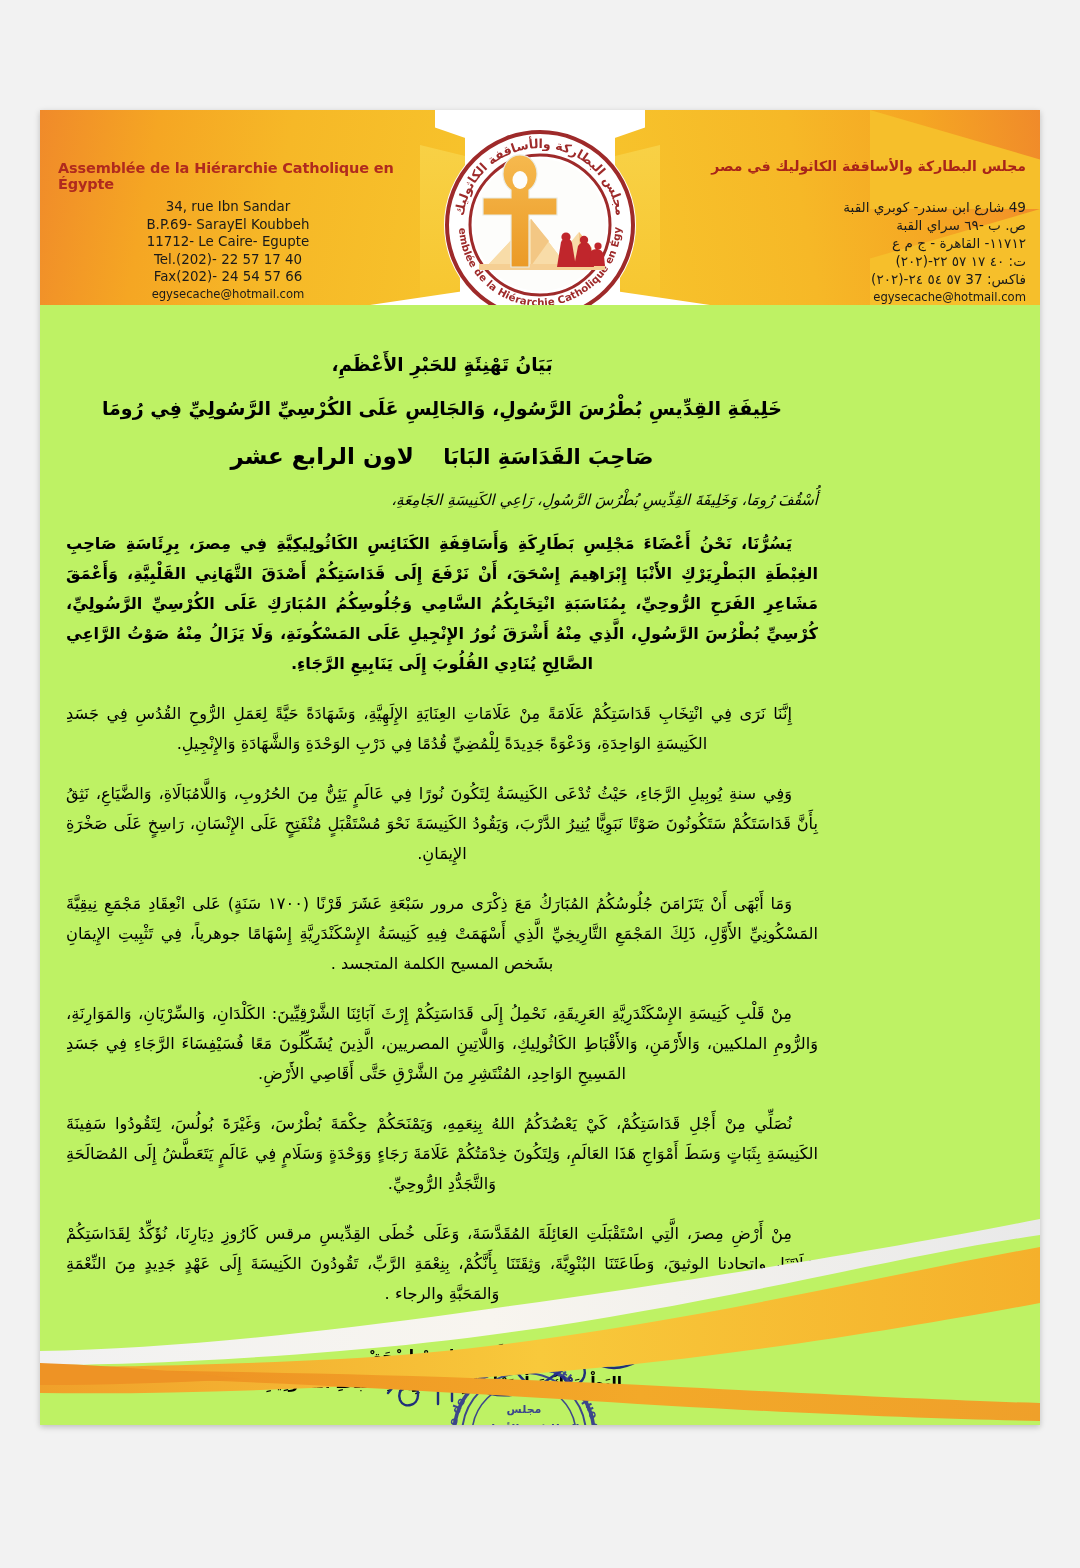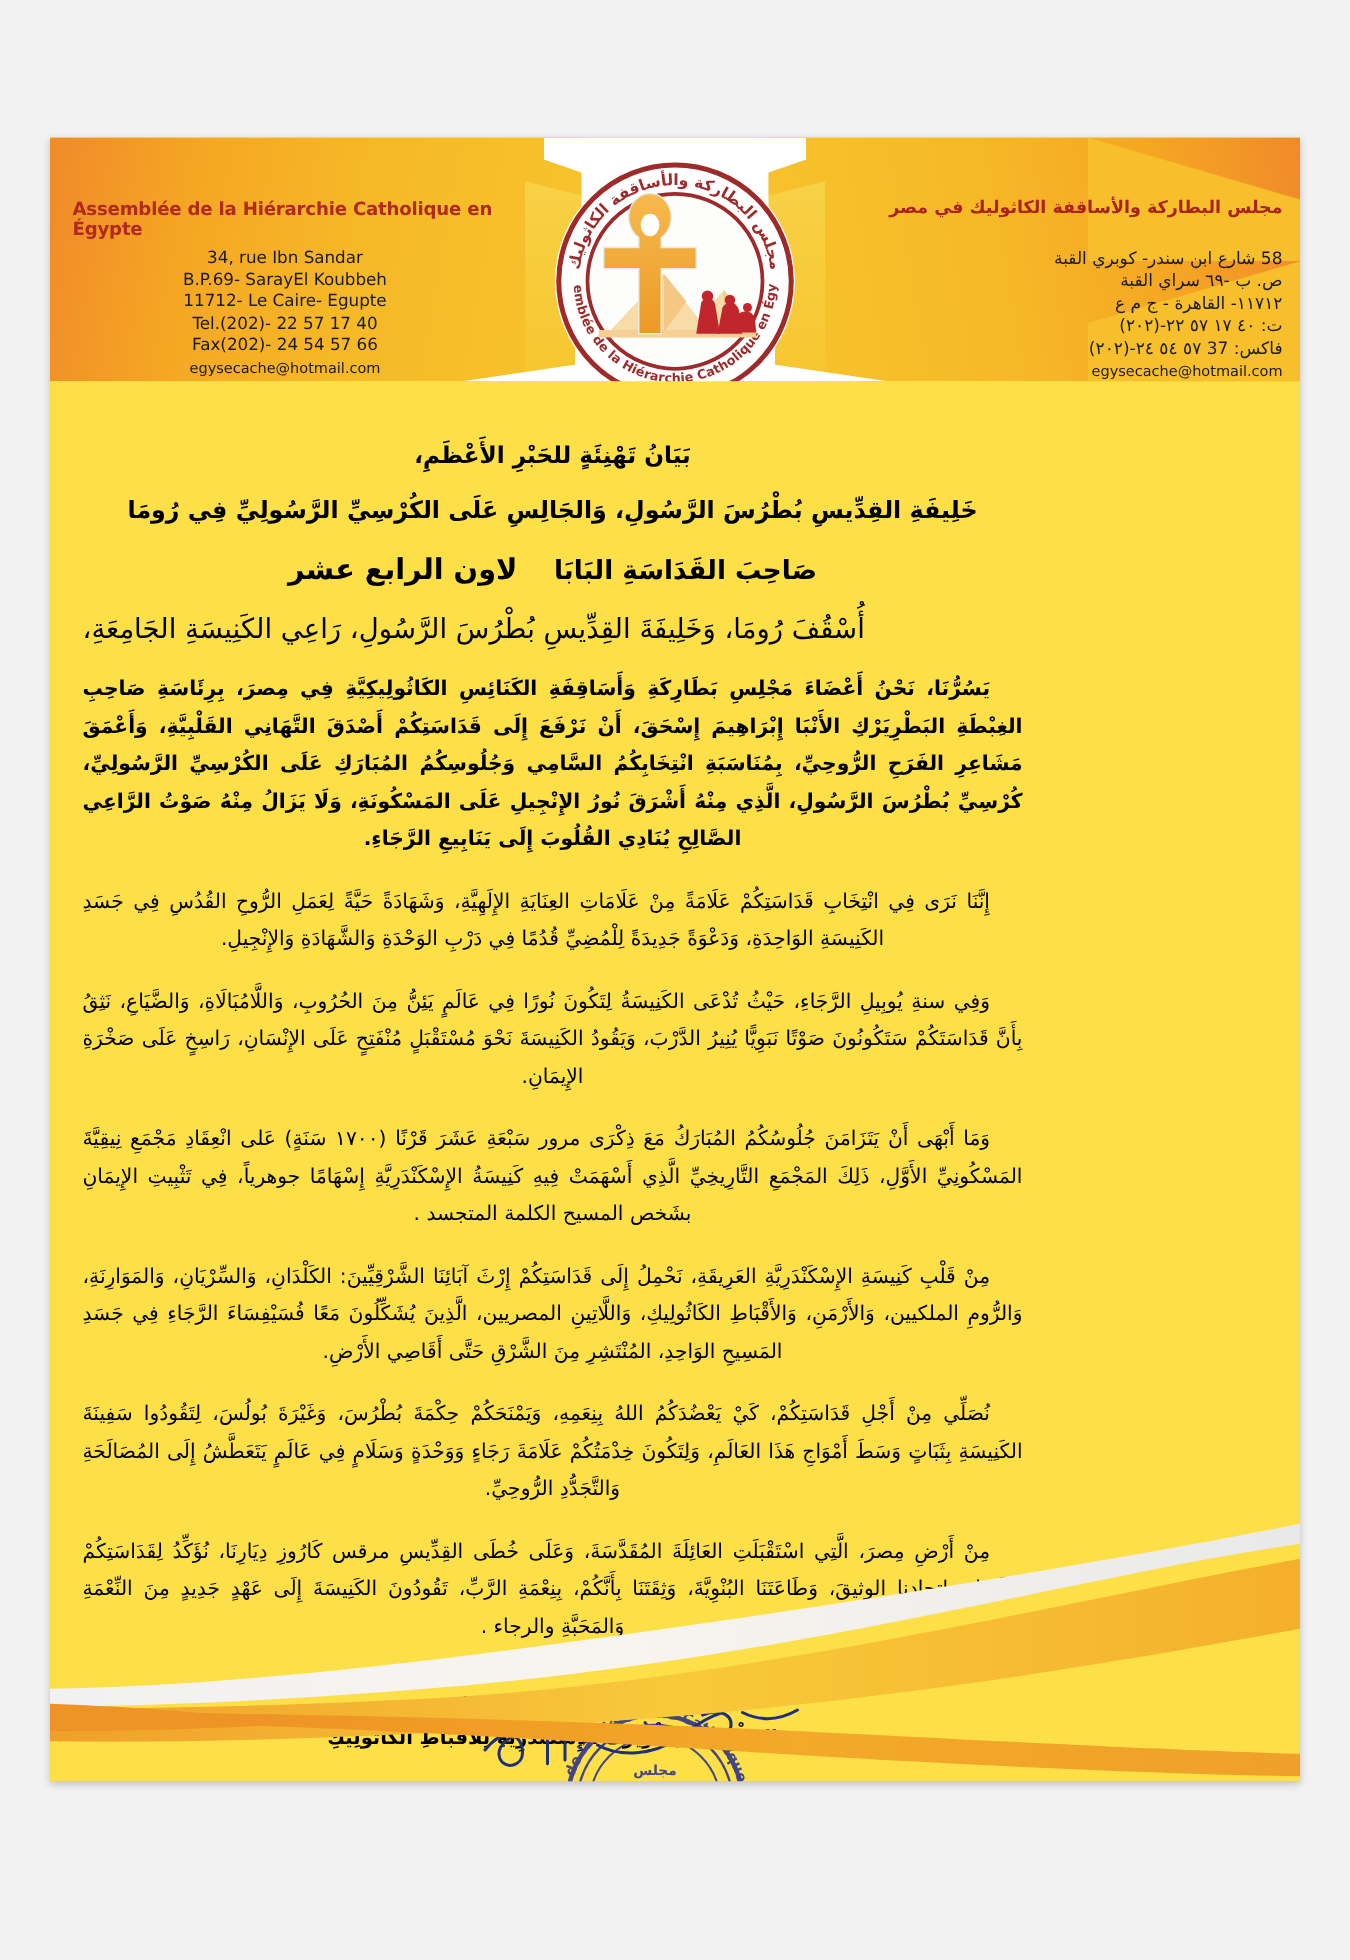--- a/index.html
+++ b/index.html
@@ -18,21 +18,21 @@
     overflow: hidden;
   }
 
   
   .sheet {
     position: absolute;
     left: 40px;
     top: 110px;
     width: 1000px;
     height: 1315px;
-    background: #fde047;
+    background: #bef264;
     box-shadow: 0 2px 6px rgba(0,0,0,.22);
     overflow: hidden;
   }
 
   
   .hdr-band {
     position: absolute;
     left: 0; top: 0;
     width: 100%; height: 195px;
     overflow: hidden;
@@ -165,24 +165,25 @@
   .t-line {
     text-align: center;
     font-weight: bold;
     color: #000;
   }
   .title-1 { font-size: 18.5px; margin: 14px 0 0 0; }
   .title-2 { font-size: 19px; margin: 22px 0 0 0; }
   .title-3 { font-size: 21px; margin: 24px 0 0 0; letter-spacing: .5px; }
   .title-3 .pope { font-size: 23px; }
   .subtitle {
-    text-align: left;
-    font-size: 22px;
+    text-align: right;
+    font-size: 15px;
     margin: 22px 0 0 0;
     font-weight: normal;
+    font-style: italic;
   }
 
   .para {
     font-size: 16.2px;
     line-height: 30px;
     text-align: justify;
     text-align-last: center;
     margin: 20px 0 0 0;
     text-indent: 26px;
   }
@@ -253,21 +254,21 @@
         <div>B.P.69- SarayEl Koubbeh</div>
         <div>11712- Le Caire- Egupte</div>
         <div>Tel.(202)- 22 57 17 40</div>
         <div>Fax(202)- 24 54 57 66</div>
         <div class="mail">egysecache@hotmail.com</div>
       </div>
 
       <div class="org-name-ar">مجلس البطاركة والأساقفة الكاثوليك في مصر</div>
 
       <div class="addr-ar">
-        <div>58 شارع ابن سندر- كوبري القبة</div>
+        <div>49 شارع ابن سندر- كوبري القبة</div>
         <div>ص. ب -٦٩ سراي القبة</div>
         <div>١١٧١٢- القاهرة - ج م ع</div>
         <div>ت: ٤٠ ١٧ ٥٧ ٢٢-(٢٠٢)</div>
         <div>فاكس: 37 ٥٧ ٥٤ ٢٤-(٢٠٢)</div>
         <div class="mail">egysecache@hotmail.com</div>
       </div>
 
       <div class="logo-wrap">
         <svg viewBox="0 0 202 202" width="202" height="202">
           <defs>

